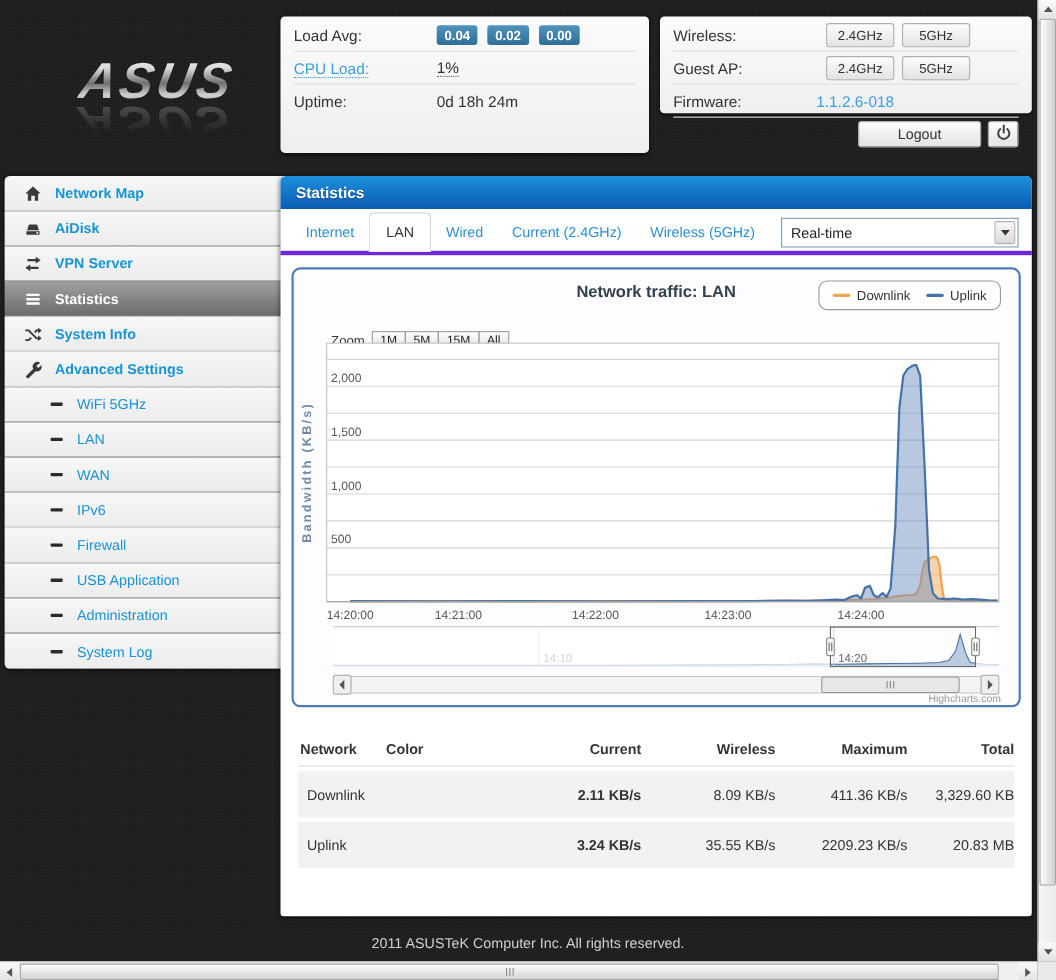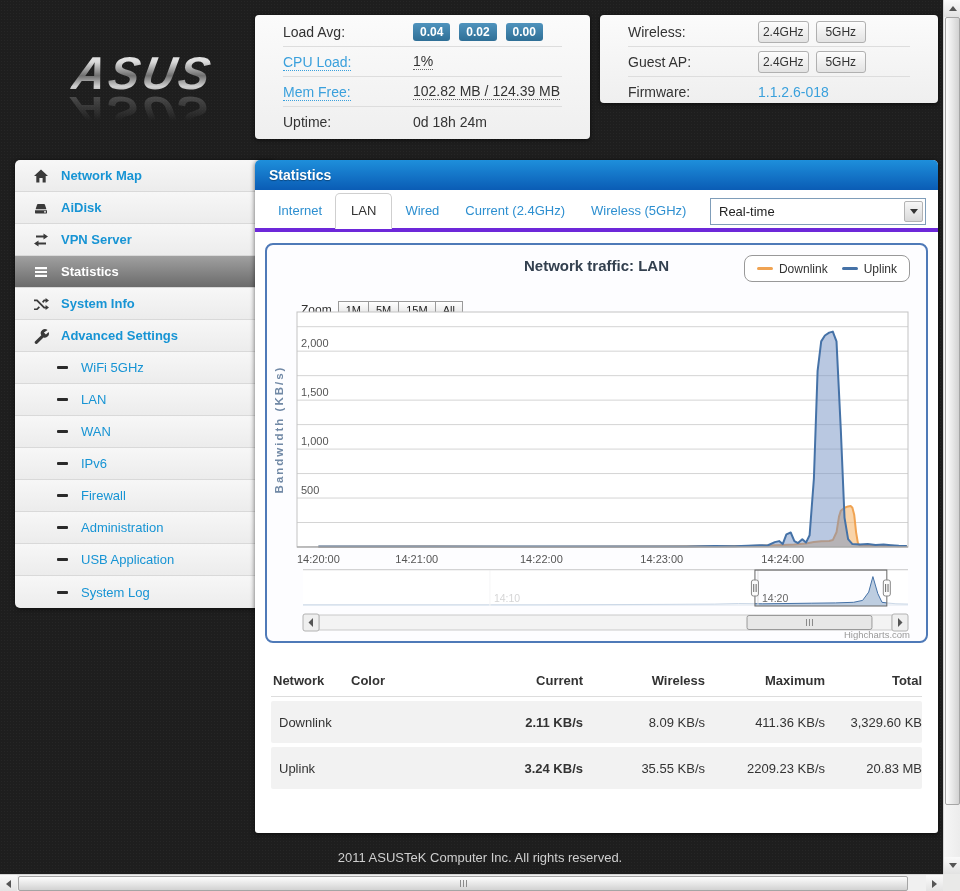--- a/index.html
+++ b/index.html
@@ -16,21 +16,21 @@
     transform:skewX(-10deg);
     background:linear-gradient(180deg,#ffffff 0%,#d9d9d9 30%,#6f6f6f 55%,#d0d0d0 75%,#8a8a8a 100%);
     -webkit-background-clip:text; background-clip:text; color:transparent; }
   .logo-reflection { display:block; margin-top:-14px; font-style:italic; font-weight:bold; font-size:46px; letter-spacing:3px;
     transform:scaleY(-1) skewX(-10deg);
     background:linear-gradient(180deg, rgba(170,170,170,0) 35%, rgba(170,170,170,0.45) 100%);
     -webkit-background-clip:text; background-clip:text; color:transparent; }
 
   
   .top-panel { position:absolute; top:15px; background:linear-gradient(180deg,#fbfbfb,#efefef);
-    border-radius:4px; box-shadow:0 1px 4px rgba(0,0,0,0.6); padding:2px 16px; }
+    border-radius:4px; box-shadow:0 1px 4px rgba(0,0,0,0.6); padding:2px 0; }
   #status-panel { left:255px; width:335px; height:124px; }
   #wireless-panel { left:600px; width:338px; height:88px; }
   .panel-row { display:flex; align-items:center; height:30px; margin:0 12px; border-bottom:1px solid #ddd; font-size:14px; color:#333; }
   .panel-row:last-child { border-bottom:none; }
   .panel-label { flex:0 0 130px; }
   .panel-label.linky { flex:0 0 130px; }
   .linky-text { color:#3aa0dc; border-bottom:1px dotted #3aa0dc; }
   .dotted-val { border-bottom:1px dotted #666; }
   .badge { display:inline-block; background:linear-gradient(180deg,#4f93bd,#2f6f96); color:#fff;
     font-size:12px; font-weight:bold; padding:2px 7px; border-radius:3px; margin-right:5px; }
@@ -40,21 +40,21 @@
   .fw-link { color:#3aa0dc; }
   .logout-btn { display:inline-block; width:112px; height:24px; line-height:22px; text-align:center;
     background:linear-gradient(180deg,#fdfdfd,#e3e3e3); border:1px solid #b0b0b0; border-radius:3px;
     font-size:13px; color:#333; }
   .power-btn { display:inline-flex; align-items:center; justify-content:center; width:28px; height:24px;
     background:linear-gradient(180deg,#fdfdfd,#e3e3e3); border:1px solid #b0b0b0; border-radius:3px; margin-left:6px; }
   .gap-right { margin-right:44px; }
   .spacer { flex:1; }
 
   
-  #sidebar { position:absolute; left:15px; top:160px; width:261px; border-radius:5px; overflow:hidden;
+  #sidebar { position:absolute; left:4px; top:160px; width:261px; border-radius:5px; overflow:hidden;
     box-shadow:0 1px 5px rgba(0,0,0,0.6); }
   .side-item { display:flex; align-items:center; height:32px; background:linear-gradient(180deg,#f7f7f7,#ececec);
     border-bottom:1px solid #d9d9d9; cursor:default; }
   .side-item:last-child { border-bottom:none; }
   .side-item .icon { width:16px; height:16px; margin-left:18px; margin-right:12px; color:#3a3a3a; flex:0 0 16px; }
   .side-item .icon svg { display:block; width:16px; height:16px; }
   .side-label { font-size:13px; font-weight:bold; color:#1794d4; }
   .side-item.selected { background:linear-gradient(180deg,#a0a0a0,#6b6b6b); }
   .side-item.selected .side-label { color:#fff; }
   .side-item.selected .icon { color:#fff; }
@@ -148,24 +148,20 @@
         <span class="badge">0.04</span>
         <span class="badge">0.02</span>
         <span class="badge">0.00</span>
       </span>
     </div>
     <div class="panel-row">
       <span class="panel-label linky"><span class="linky-text">CPU Load:</span></span>
       <span class="dotted-val">1%</span>
     </div>
     <div class="panel-row">
-      <span class="panel-label linky"><span class="linky-text">Mem Free:</span></span>
-      <span class="dotted-val">102.82 MB / 124.39 MB</span>
-    </div>
-    <div class="panel-row">
       <span class="panel-label">Uptime:</span>
       <span>0d 18h 24m</span>
     </div>
   </div>
 
   <div id="wireless-panel" class="top-panel">
     <div class="panel-row">
       <span class="panel-label">Wireless:</span>
       <span class="spacer"></span>
       <span class="mini-btn">2.4GHz</span>
@@ -174,20 +170,32 @@
     <div class="panel-row">
       <span class="panel-label">Guest AP:</span>
       <span class="spacer"></span>
       <span class="mini-btn">2.4GHz</span>
       <span class="mini-btn gap-right">5GHz</span>
     </div>
     <div class="panel-row">
       <span class="panel-label">Firmware:</span>
       <span class="fw-link">1.1.2.6-018</span>
     </div>
+    <div class="panel-row">
+      <span class="spacer"></span>
+      <span class="logout-btn">Logout</span>
+      <span class="power-btn">
+        <span>
+          <svg width="15" height="15" viewBox="0 0 16 16">
+              <path d="M4.6 4.6 A5.4 5.4 0 1 0 11.4 4.6" fill="none" stroke="#444" stroke-width="2" stroke-linecap="round"></path>
+              <path d="M8 1.2 V8" stroke="#444" stroke-width="2" stroke-linecap="round"></path>
+            </svg>
+        </span>
+      </span>
+    </div>
   </div>
 
   <div id="sidebar">
     <div class="side-item">
       <span class="icon">
           <svg viewBox="0 0 16 16">
             <path fill="currentColor" d="M8 1.5 L15 8 H12.7 V14.5 H9.6 V10 H6.4 V14.5 H3.3 V8 H1 Z"></path>
           </svg>
         </span>
       <span class="side-label">Network Map</span>
@@ -248,25 +256,25 @@
     <div class="side-item side-sub">
         <span class="dash"></span>
         <span class="side-label">IPv6</span>
       </div>
     <div class="side-item side-sub">
         <span class="dash"></span>
         <span class="side-label">Firewall</span>
       </div>
     <div class="side-item side-sub">
         <span class="dash"></span>
+        <span class="side-label">USB Application</span>
+      </div>
+    <div class="side-item side-sub">
+        <span class="dash"></span>
         <span class="side-label">Administration</span>
-      </div>
-    <div class="side-item side-sub">
-        <span class="dash"></span>
-        <span class="side-label">USB Application</span>
       </div>
     <div class="side-item side-sub">
         <span class="dash"></span>
         <span class="side-label">System Log</span>
       </div>
   </div>
 
   <div id="main">
     <div id="main-header">Statistics</div>
 

